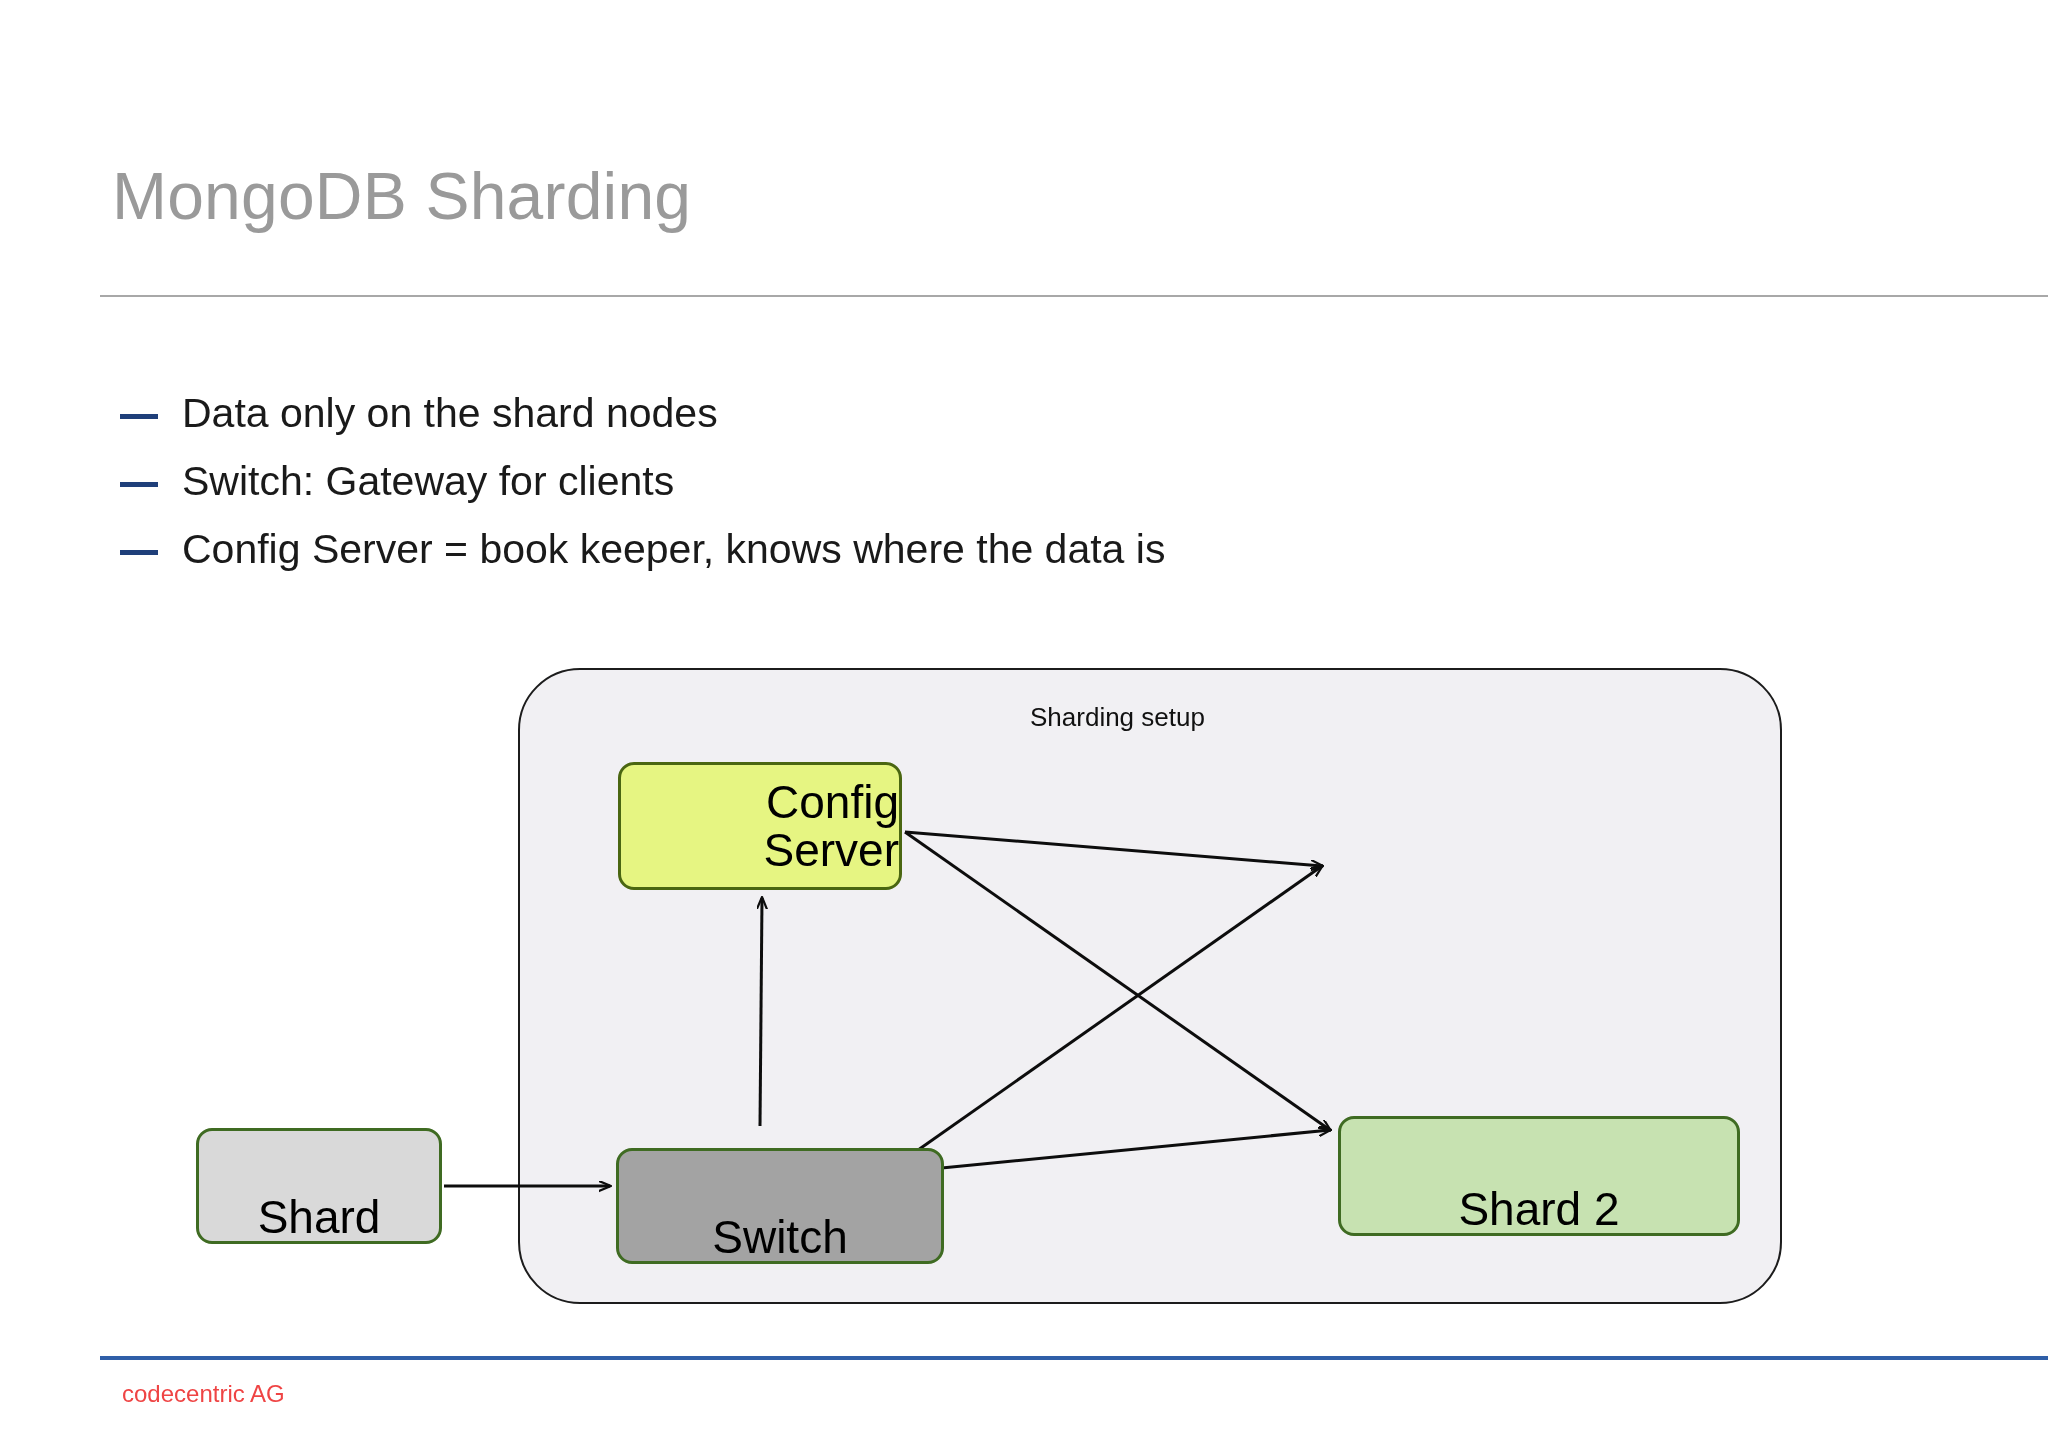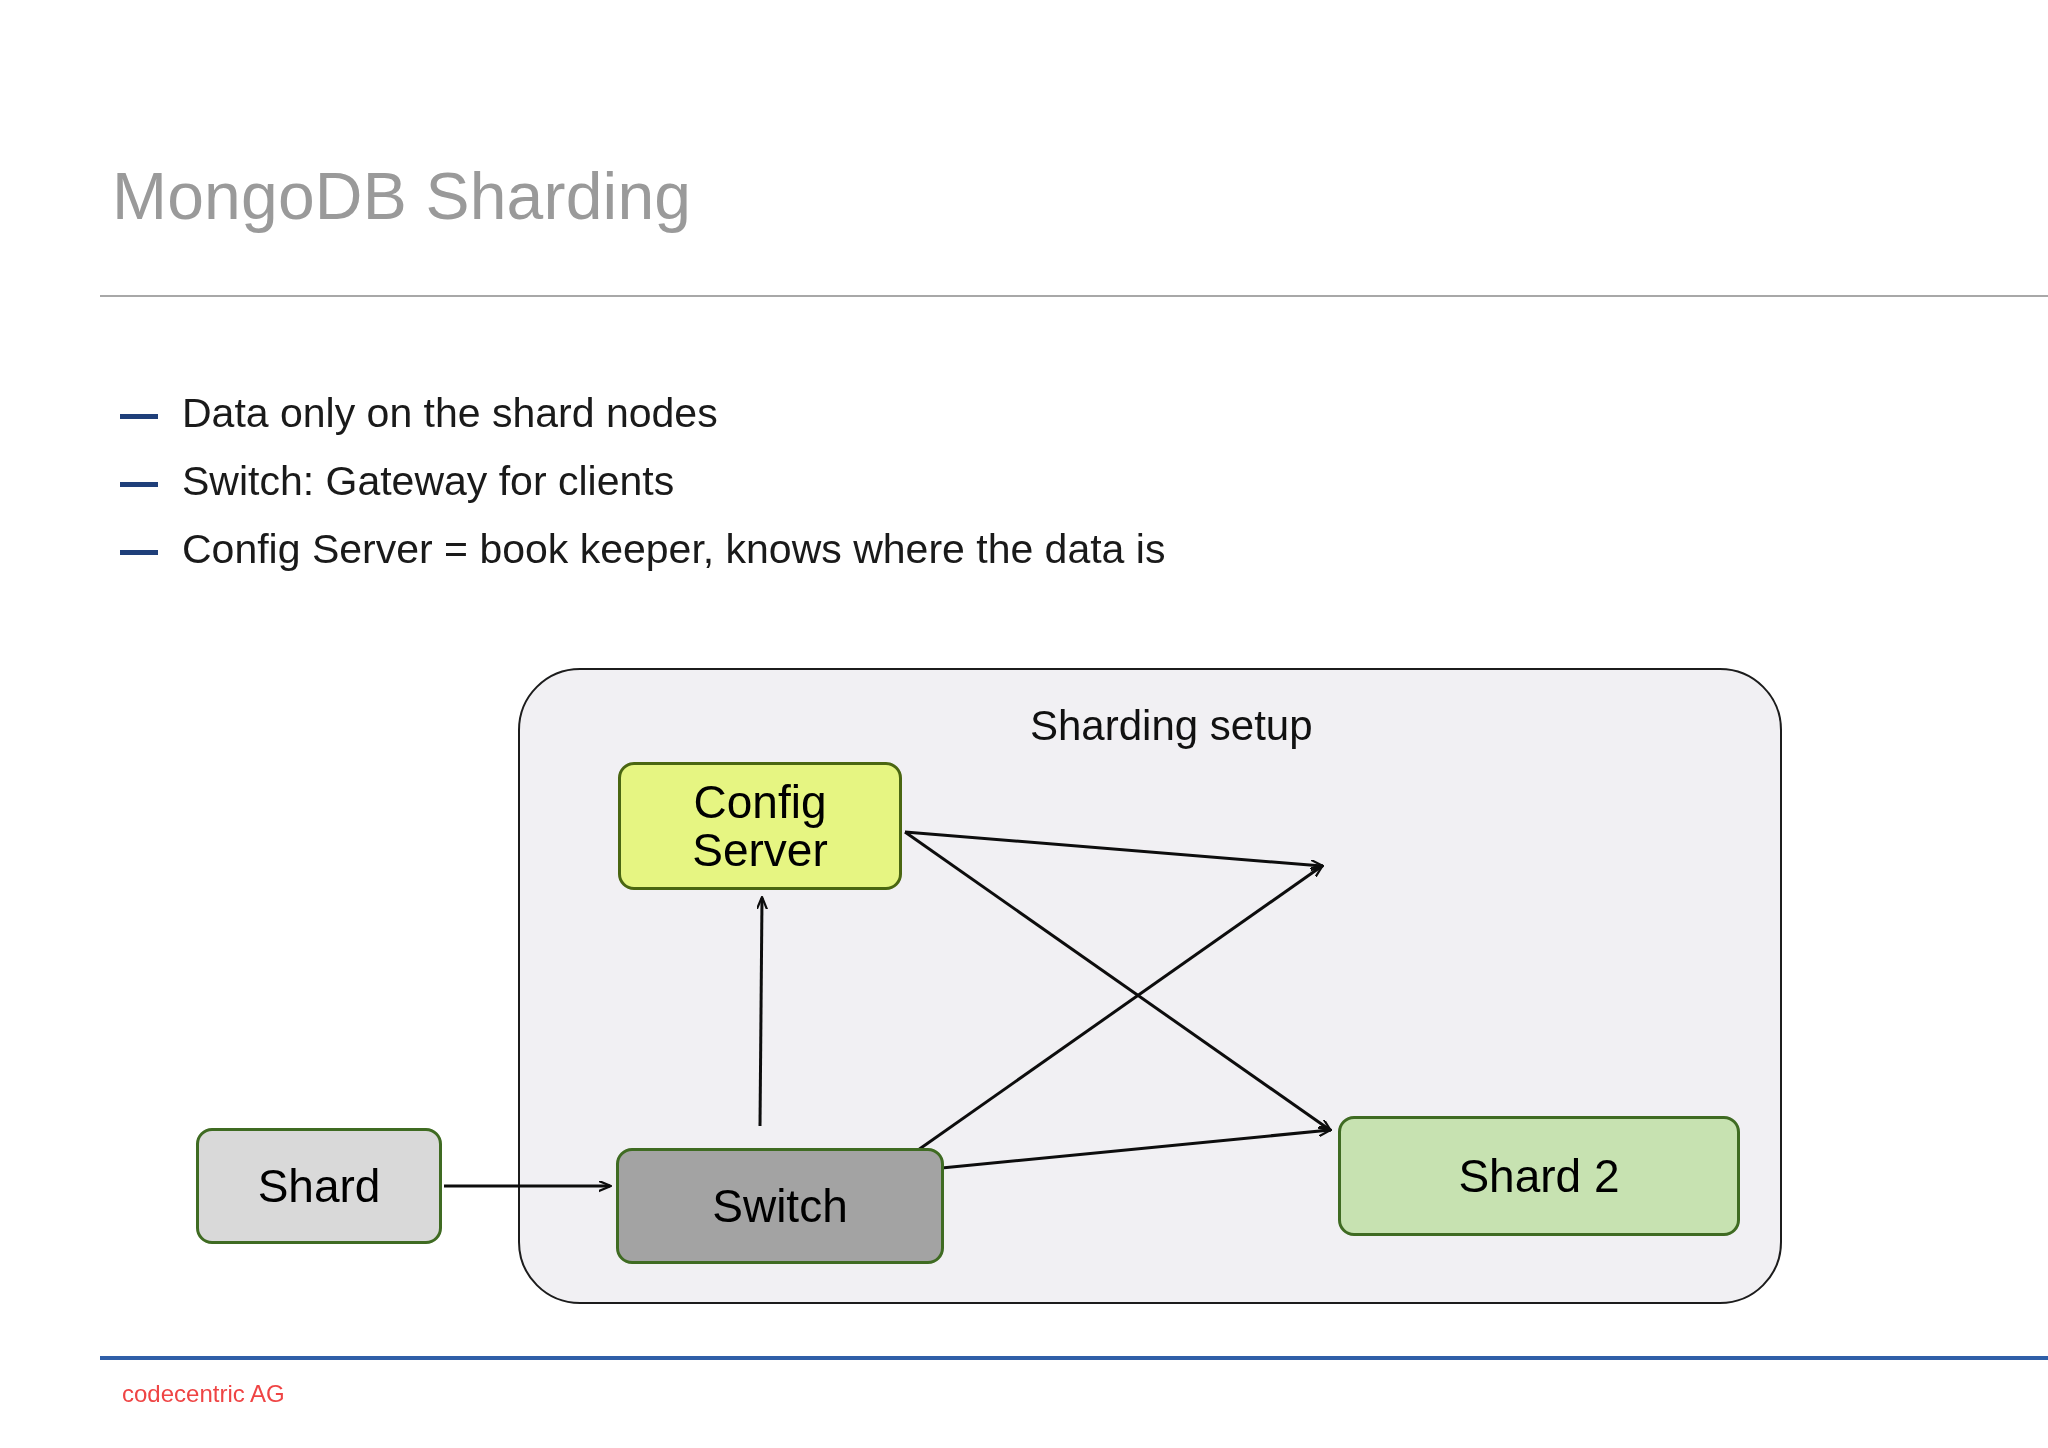--- a/index.html
+++ b/index.html
@@ -76,21 +76,21 @@
     pointer-events: none;
   }
   #diagram svg {
     display: block;
   }
 
   .node {
     position: absolute;
     box-sizing: border-box;
     display: flex;
-    align-items: center;
+    align-items: flex-end;
     justify-content: center;
     text-align: center;
     font-size: 46px;
     color: #000000;
     line-height: 1.05;
     border-radius: 16px;
   }
 
   #sharding-container {
     position: absolute;
@@ -100,21 +100,21 @@
     height: 636px;
     background: #f1f0f3;
     border: 2px solid #1c1c1c;
     border-radius: 62px;
     box-sizing: border-box;
   }
   #sharding-setup-label {
     position: absolute;
     left: 1030px;
     top: 702px;
-    font-size: 42px;
+    font-size: 26px;
     color: #111111;
     white-space: nowrap;
   }
 
   #node-config-server {
     left: 618px;
     top: 762px;
     width: 284px;
     height: 128px;
     background: #e6f582;

